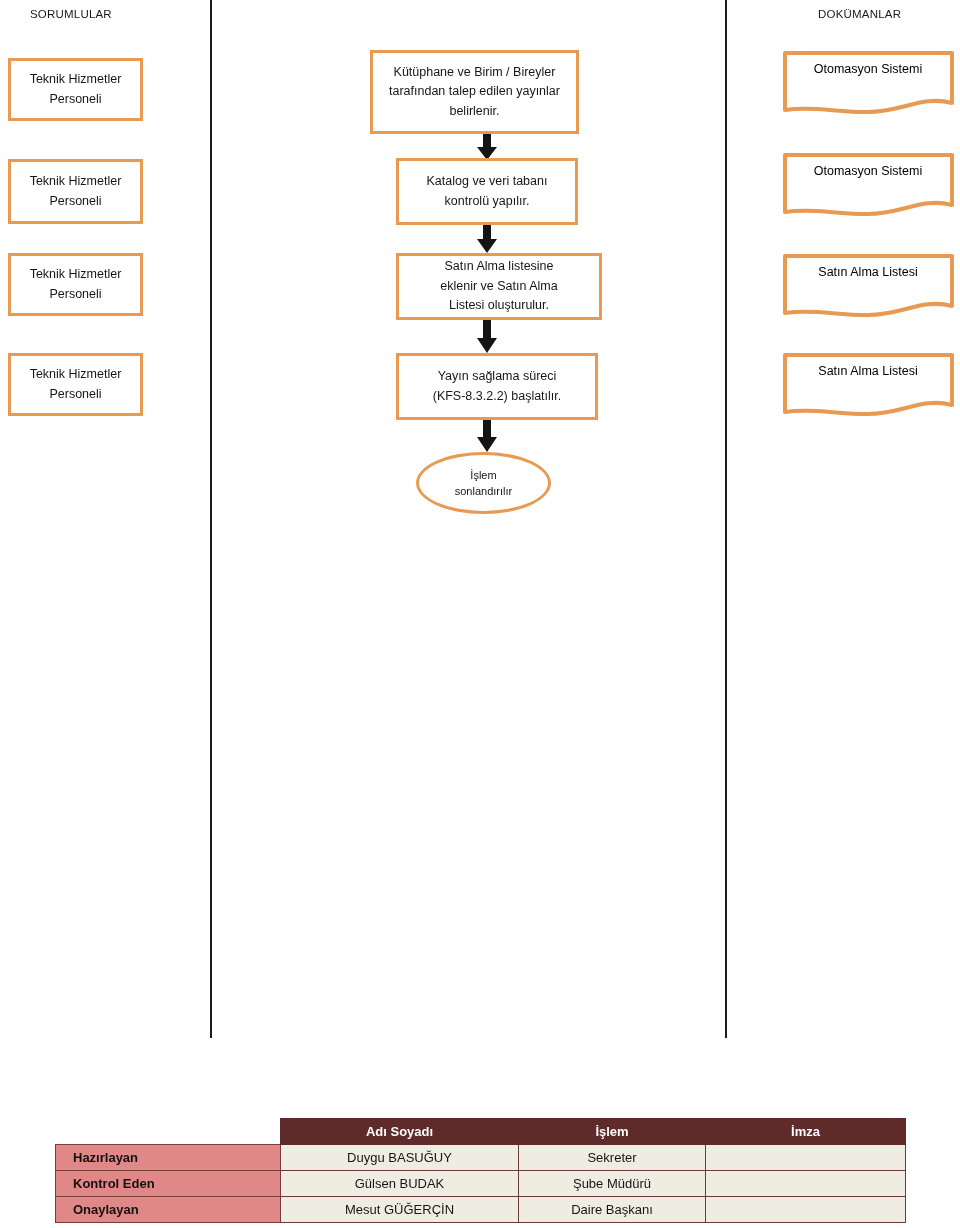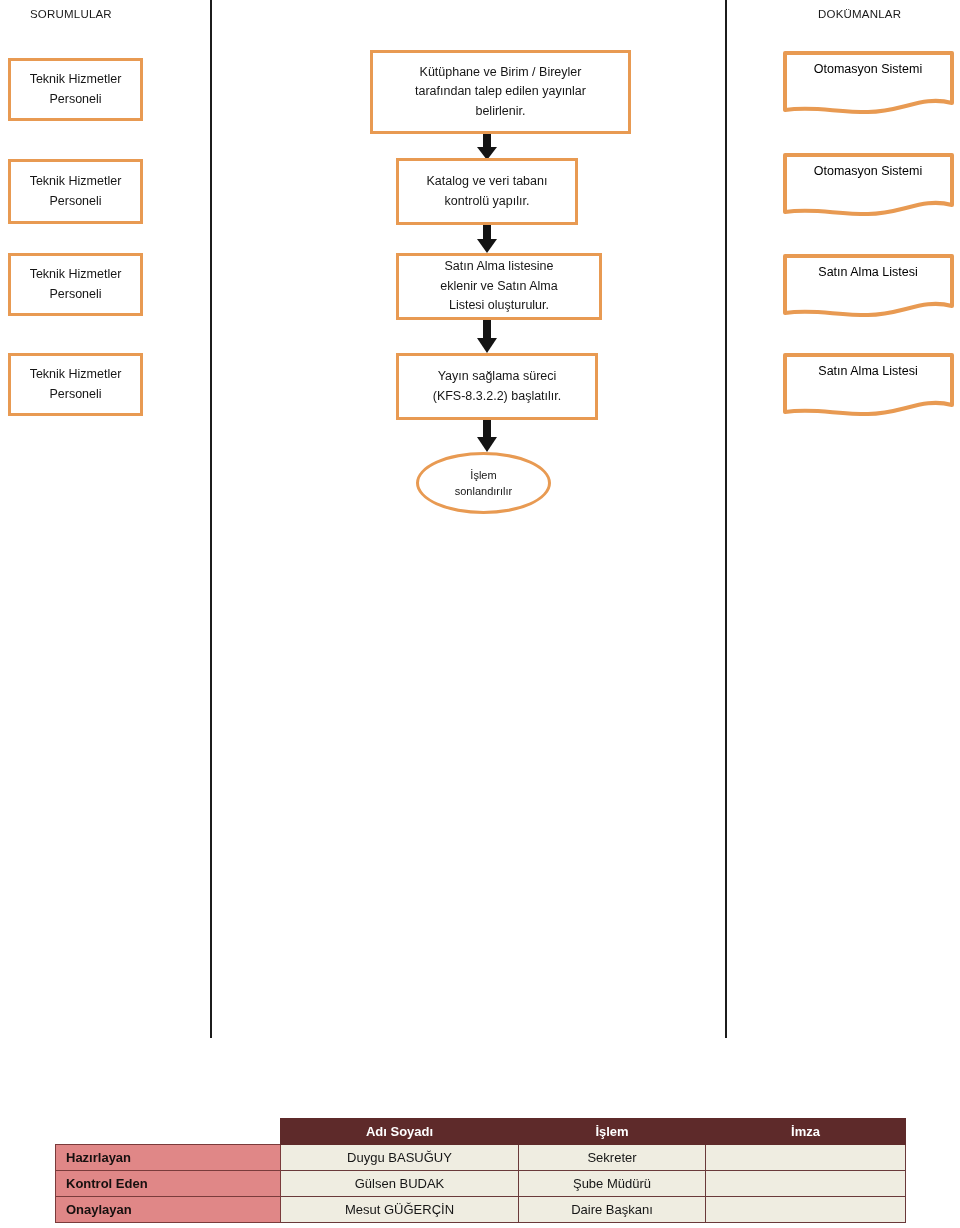--- a/index.html
+++ b/index.html
@@ -60,21 +60,21 @@
   .sigtable td,.sigtable th{
     border:1px solid #6a3a3a;padding:0;height:25px;
     font-size:13px;text-align:center;vertical-align:middle;
   }
   .sigtable thead th{
     background:#5E2A2A;color:#ffffff;font-weight:bold;border-color:#5E2A2A;margin-left:29px;
   }
   .sigtable th.corner{background:transparent;border:none;}
   .sigtable td.rowlabel{
     background:#E08787;color:#16100f;font-weight:bold;text-align:left;
-    padding-left:10px;border-color:#7a3b3b;
+    padding-left:17px;border-color:#7a3b3b;
   }
   .sigtable td.val{background:#EFEDE1;color:#161616;}
   .sigtable td.sig{background:#EFEDE1;}
   .c1{width:225px;} .c2{width:238px;} .c3{width:187px;} .c4{width:200px;}
 </style>
 </head>
 <body>
 
 <div class="canvas">
 
@@ -105,21 +105,21 @@
     </span>
   </div>
 
   <div class="pbox" style="left:8px;top:353px;width:135px;height:63px;">
     <span class="txt">
       <span>Teknik Hizmetler</span><br>
       <span>Personeli</span>
     </span>
   </div>
 
-  <div class="pbox" style="left:370px;top:50px;width:261px;height:84px;">
+  <div class="pbox" style="left:370px;top:50px;width:209px;height:84px;">
     <span class="txt">
       <span>Kütüphane ve Birim / Bireyler</span><br>
       <span>tarafından talep edilen yayınlar</span><br>
       <span>belirlenir.</span>
     </span>
   </div>
 
   <div class="arrow" style="left:476px;top:134px;height:26px;">
     <svg width="22" height="26" viewBox="0 0 22 26">
       <rect x="7" y="0" width="8" height="15" fill="#141414"></rect>

